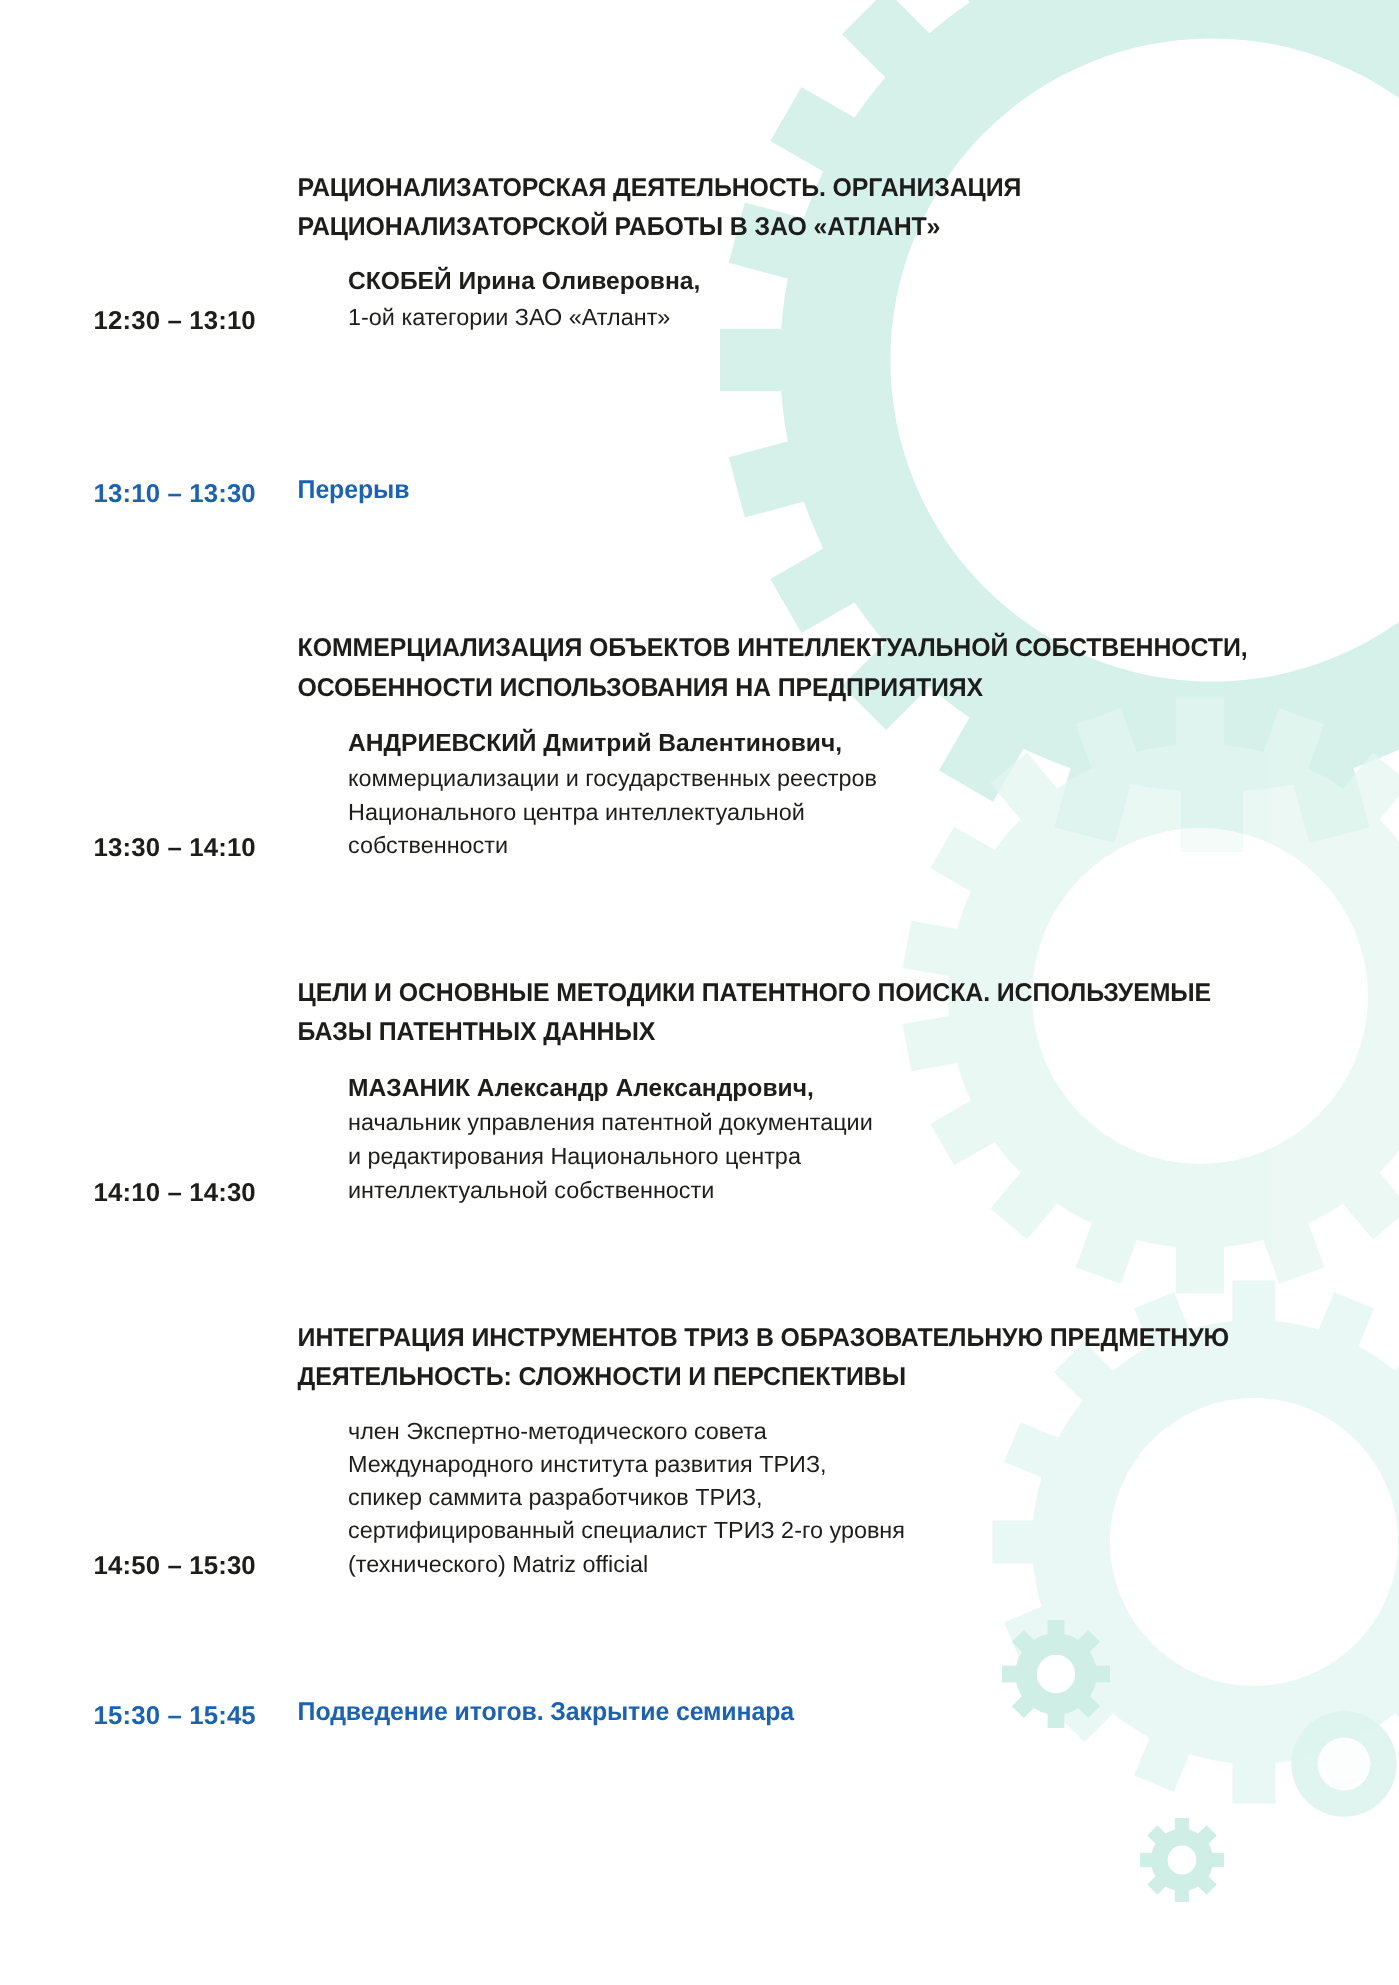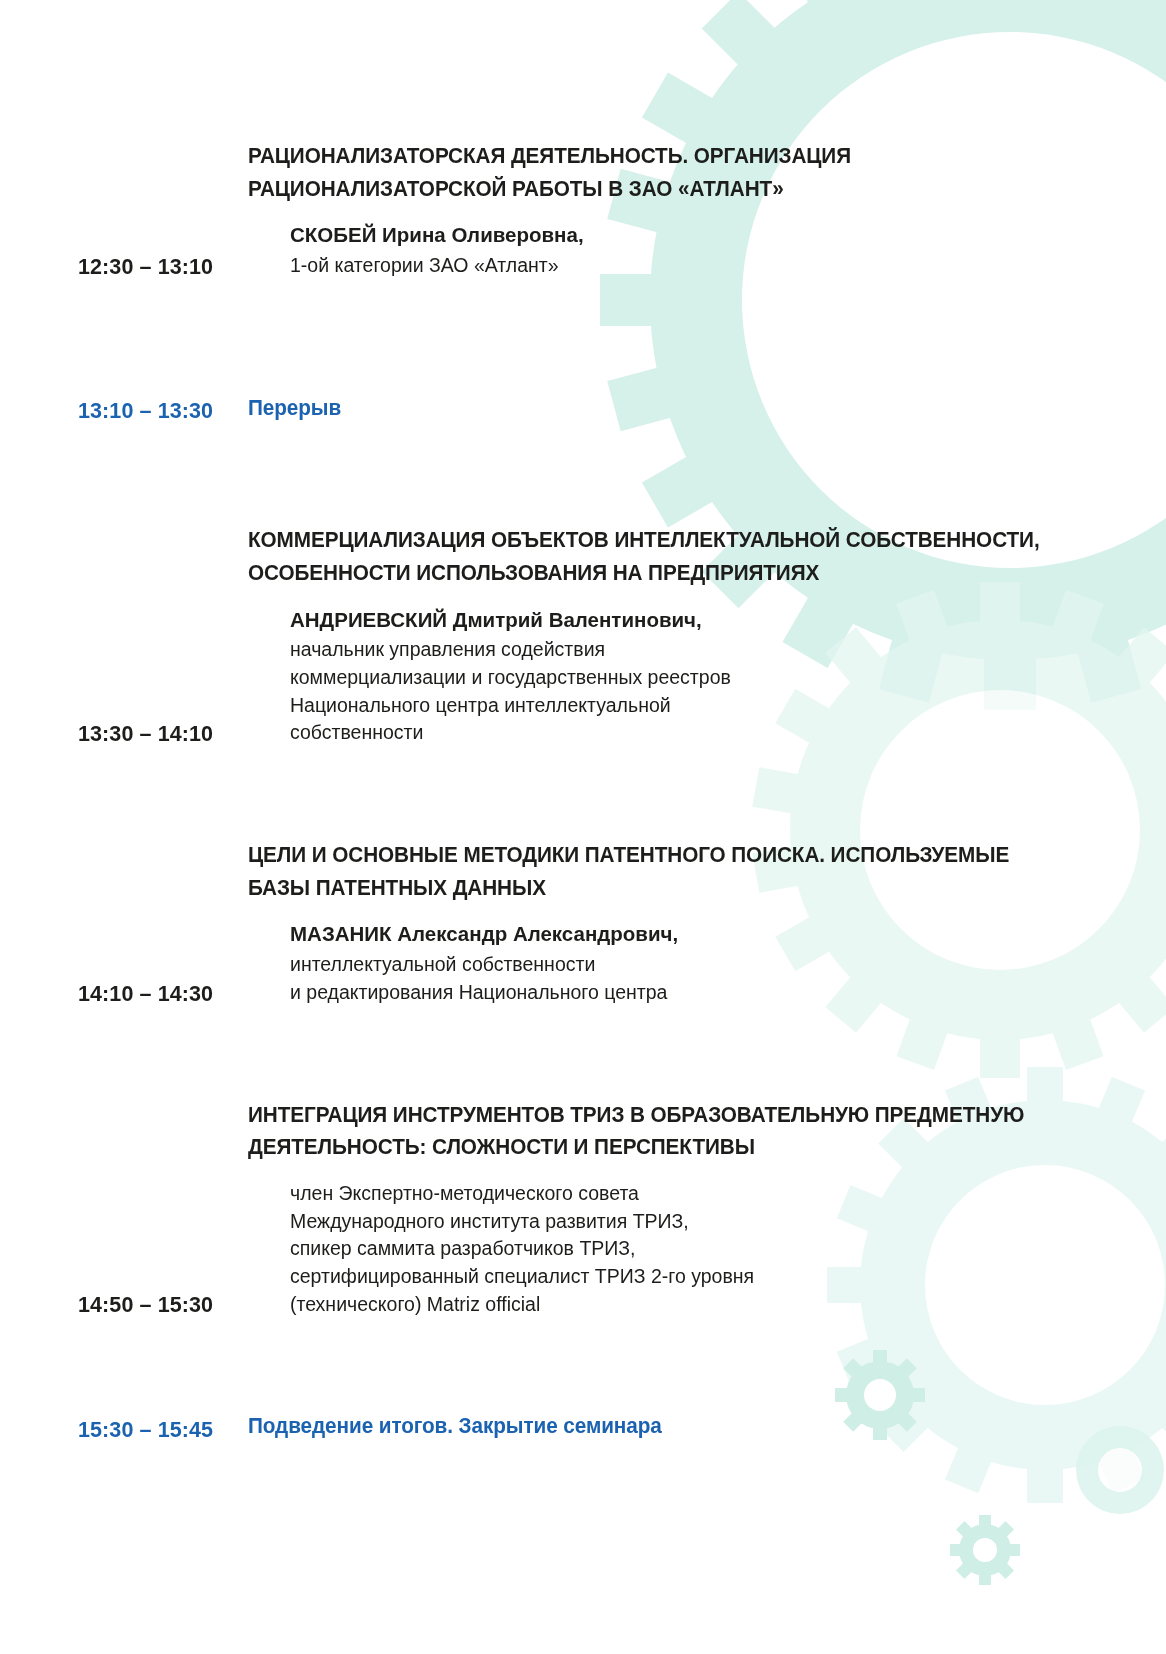--- a/index.html
+++ b/index.html
@@ -262,40 +262,40 @@
 
     <div class="gap-2"></div>
 
     <div class="slot">
       <div class="slot-time">13:30 – 14:10</div>
       <div class="slot-body">
         <div class="slot-title">КОММЕРЦИАЛИЗАЦИЯ ОБЪЕКТОВ ИНТЕЛЛЕКТУАЛЬНОЙ СОБСТВЕННОСТИ, ОСОБЕННОСТИ ИСПОЛЬЗОВАНИЯ НА ПРЕДПРИЯТИЯХ</div>
         <div class="speaker">
           <div class="speaker-name">АНДРИЕВСКИЙ Дмитрий Валентинович,</div>
           <div class="speaker-role">
-            <div>начальник управления содействия</div>
             <div>коммерциализации и государственных реестров</div>
             <div>Национального центра интеллектуальной</div>
             <div>собственности</div>
           </div>
         </div>
       </div>
     </div>
 
     <div class="gap-3"></div>
 
     <div class="slot">
       <div class="slot-time">14:10 – 14:30</div>
       <div class="slot-body">
         <div class="slot-title">ЦЕЛИ И ОСНОВНЫЕ МЕТОДИКИ ПАТЕНТНОГО ПОИСКА. ИСПОЛЬЗУЕМЫЕ БАЗЫ ПАТЕНТНЫХ ДАННЫХ</div>
         <div class="speaker">
           <div class="speaker-name">МАЗАНИК Александр Александрович,</div>
           <div class="speaker-role">
+            <div>начальник управления патентной документации</div>
+            <div>и редактирования Национального центра</div>
             <div>интеллектуальной собственности</div>
-            <div>и редактирования Национального центра</div>
           </div>
         </div>
       </div>
     </div>
 
     <div class="gap-4"></div>
 
     <div class="slot">
       <div class="slot-time">14:50 – 15:30</div>
       <div class="slot-body">

